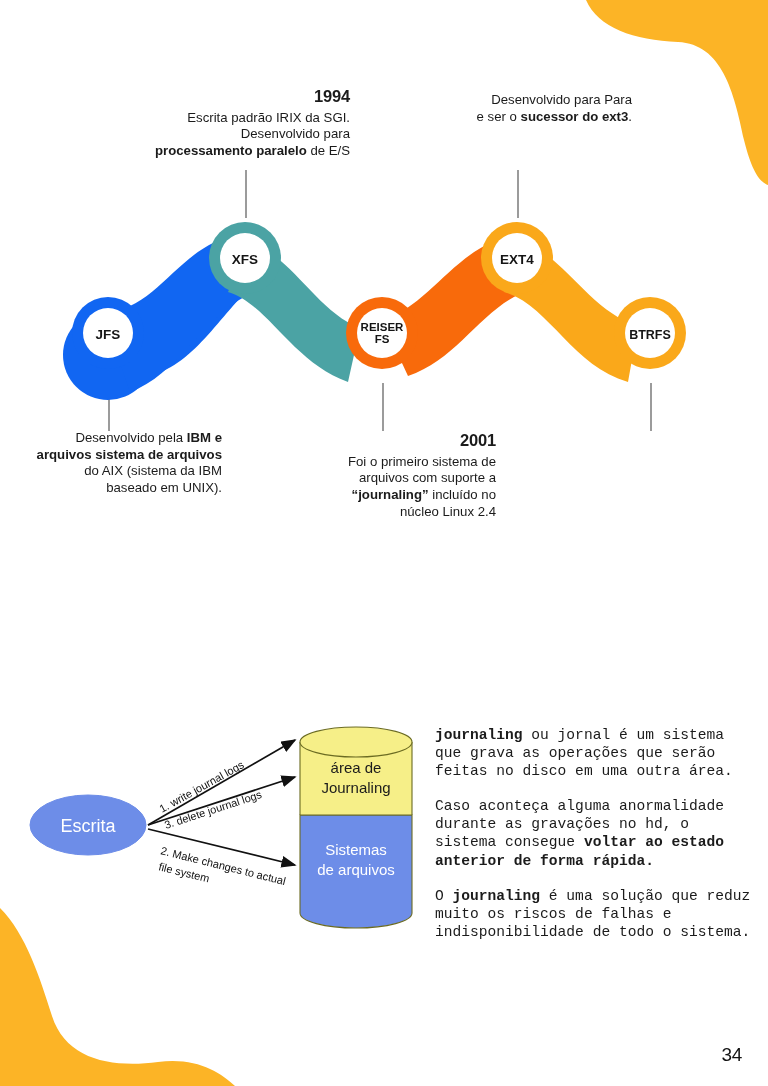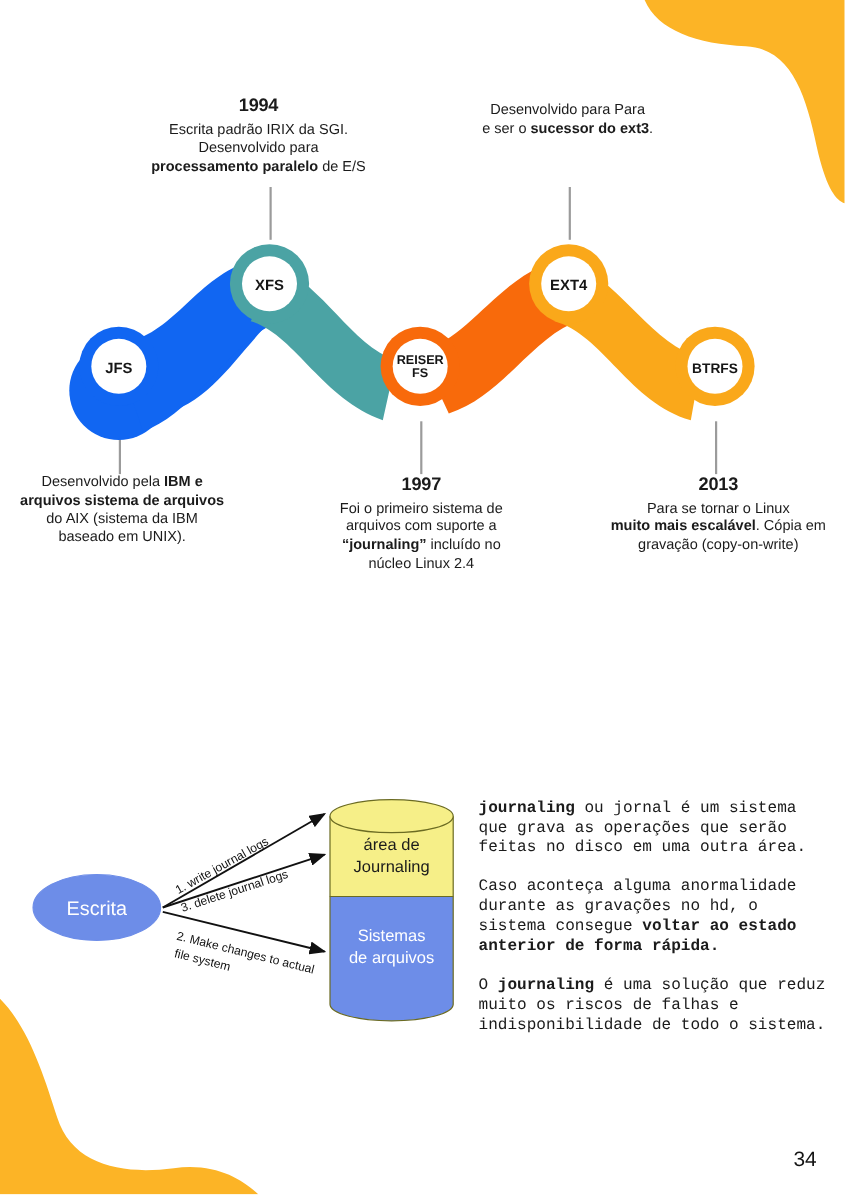--- a/index.html
+++ b/index.html
@@ -36,21 +36,21 @@
   #timeline-svg {
     position: absolute;
     left: 0;
     top: 200px;
     width: 768px;
     height: 200px;
   }
 
   .tl-label {
     position: absolute;
-    text-align: center;
+    text-align: right;
     line-height: 1.26;
     font-size: 13.2px;
     color: #1b1b1b;
   }
   .tl-label .tl-year {
     display: block;
     font-size: 16.5px;
     font-weight: bold;
     letter-spacing: -0.2px;
     margin-bottom: 3px;
@@ -210,28 +210,24 @@
       <circle cx="650" cy="133" r="25" fill="#ffffff"></circle>
       <text class="node-text" x="650" y="139" font-size="12.5">BTRFS</text>
     </g>
   </svg>
 
   <div class="tl-label" id="label-1991">
     <span><span>Desenvolvido pela </span><b>IBM e</b><br><b>arquivos sistema de arquivos</b><br><span>do AIX (sistema da IBM</span><br><span>baseado em UNIX).</span></span>
   </div>
 
   <div class="tl-label" id="label-2001">
-    <span class="tl-year">1997</span>
+    <span class="tl-year">2001</span>
     <span><span>Foi o primeiro sistema de</span><br><span>arquivos com suporte a</span><br><b>“journaling”</b><span> incluído no</span><br><span>núcleo Linux 2.4</span></span>
   </div>
 
-  <div class="tl-label" id="label-2013">
-    <span class="tl-year">2013</span>
-    <span><span>Para se tornar o Linux</span><br><b>muito mais escalável</b><span>. Cópia em</span><br><span>gravação (copy-on-write)</span></span>
-  </div>
 </section>
 
 <section id="journaling-section">
 
   <svg id="journal-diagram" viewBox="0 0 420 230" preserveAspectRatio="xMidYMid meet">
 
     <g>
       <ellipse cx="78" cy="110" rx="58" ry="30" fill="#6d8de8" stroke="#6d8de8"></ellipse>
       <text x="78" y="117" text-anchor="middle" font-size="18" fill="#ffffff" font-family="&quot;Liberation Sans&quot;, sans-serif">Escrita</text>
     </g>

